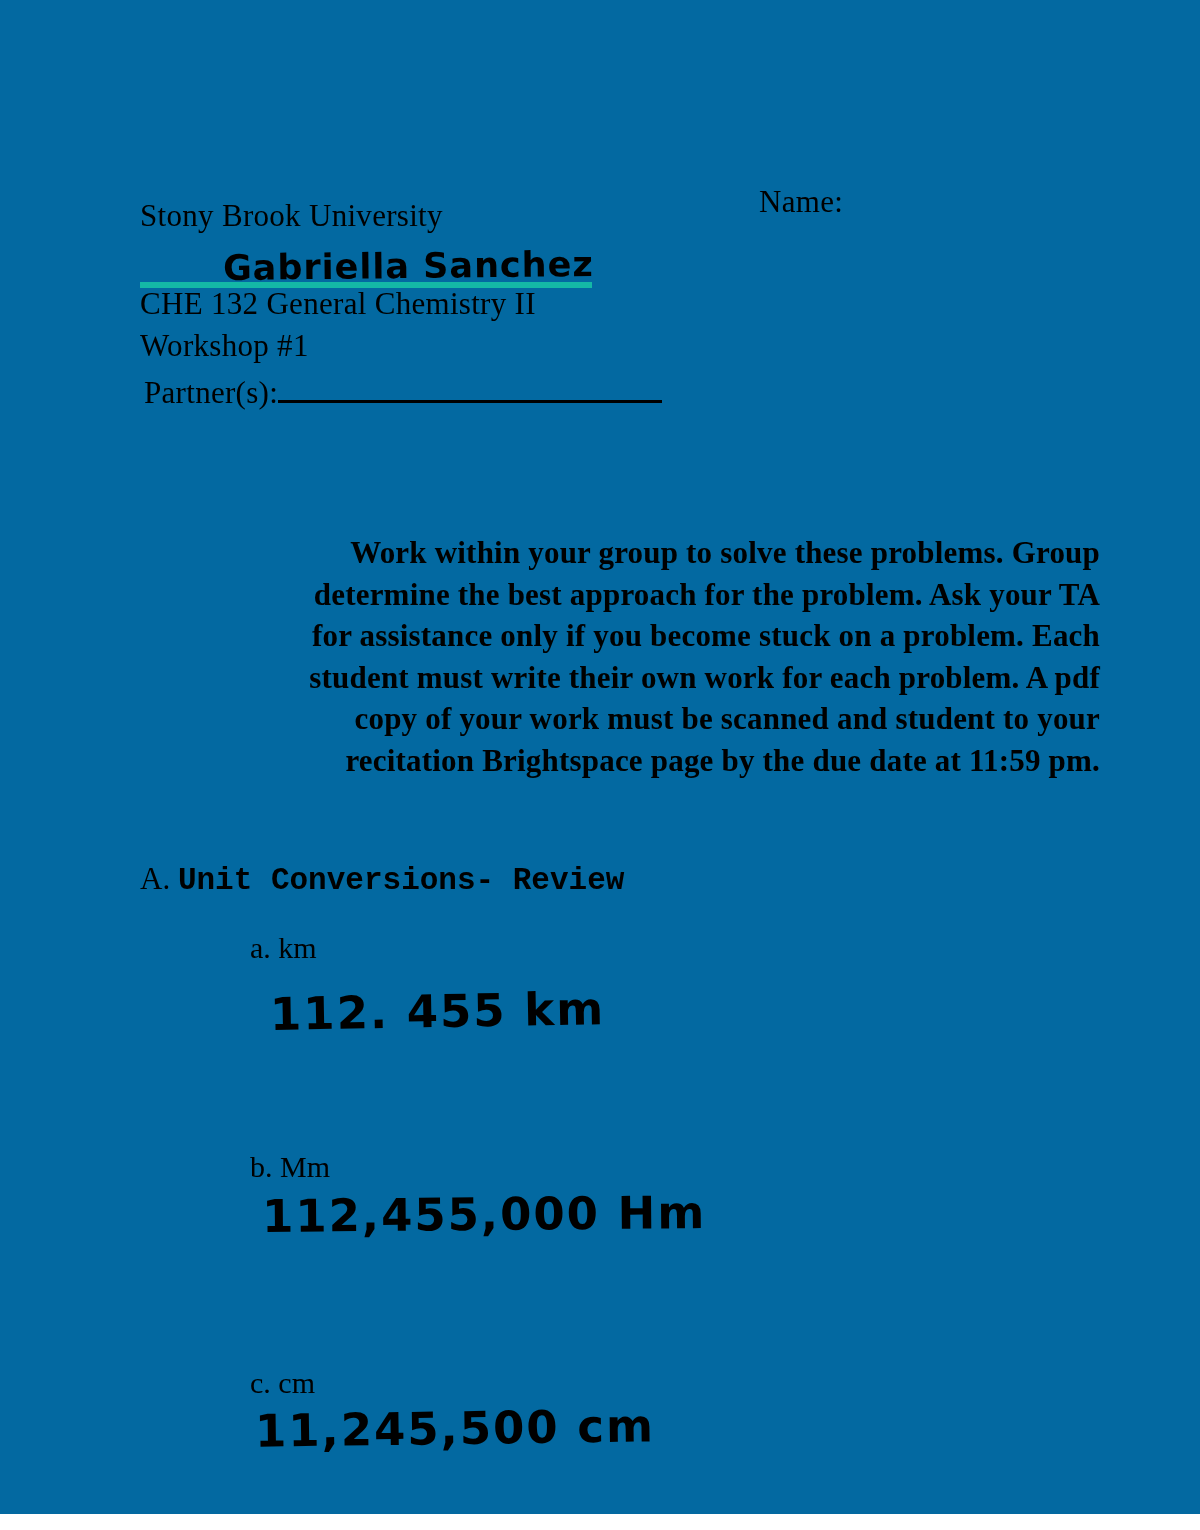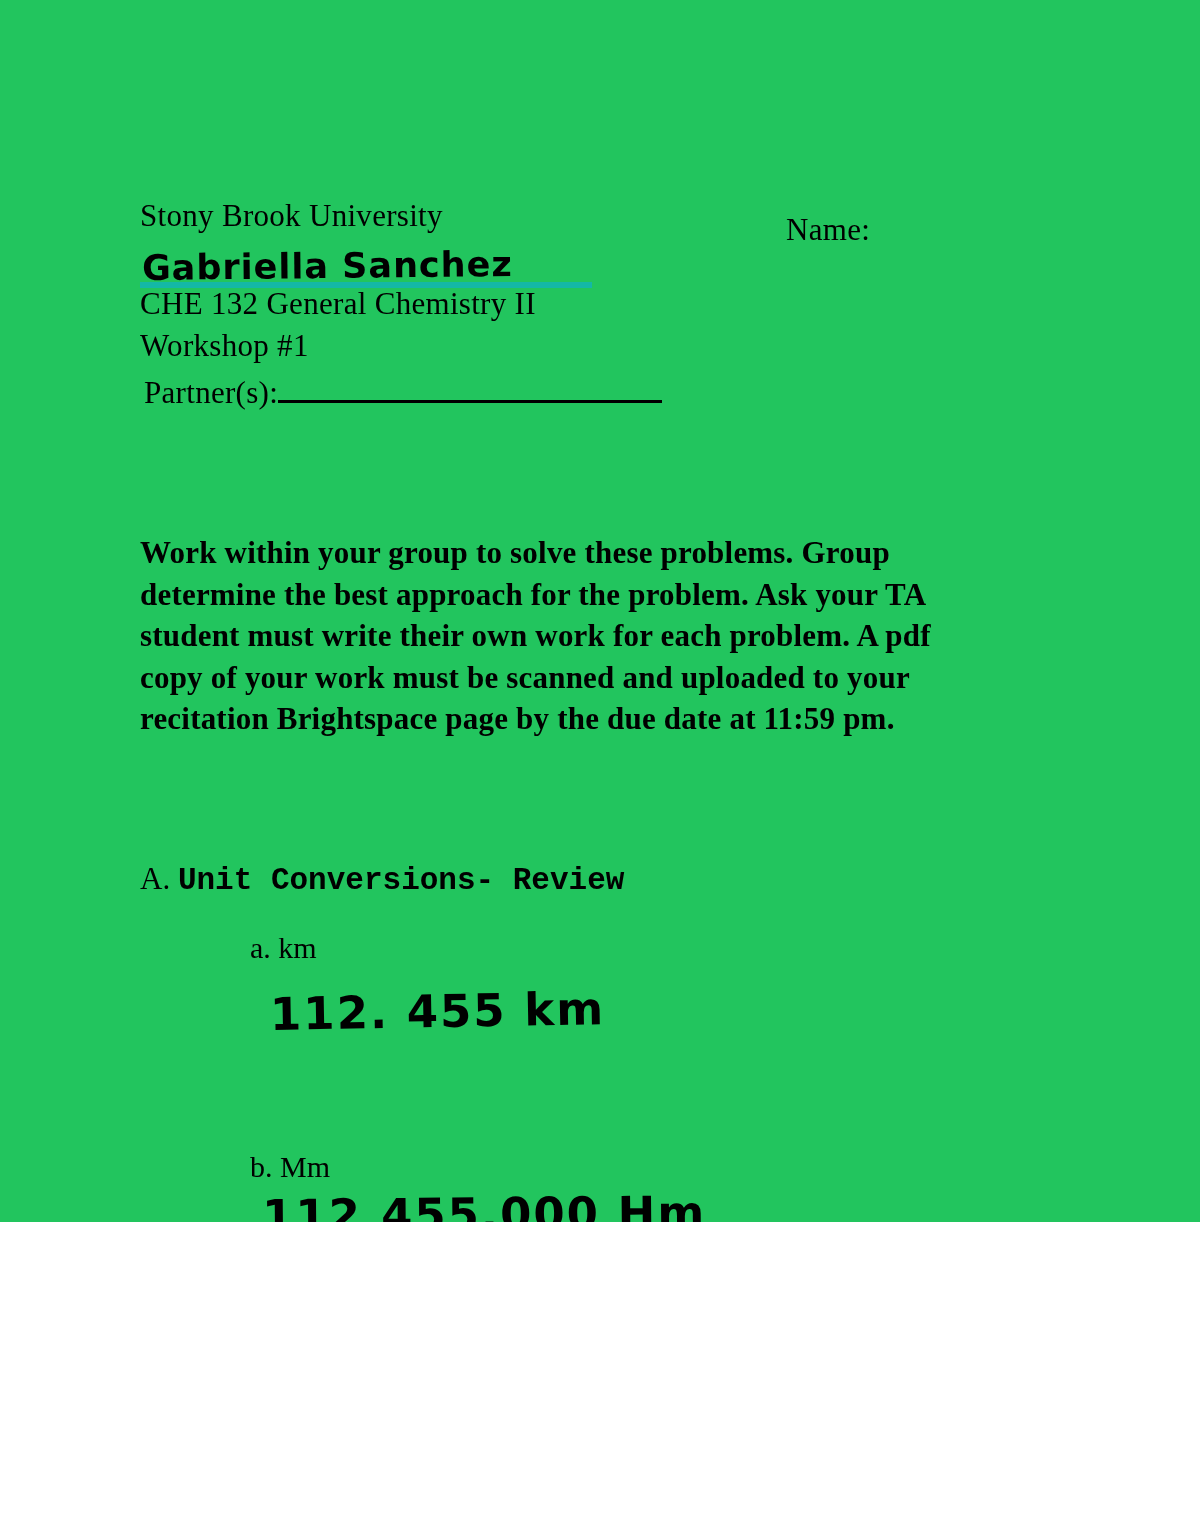--- a/index.html
+++ b/index.html
@@ -3,36 +3,37 @@
 <meta charset="utf-8">
 <style>
   html, body {
     margin: 0;
     padding: 0;
     background: #ffffff;
   }
   .page {
     position: relative;
     width: 1200px;
-    height: 1222px;
-    background: #22c55e;
+    height: 1514px;
+    background: #0369a1;
     color: #000000;
     font-family: "Liberation Serif", "DejaVu Serif", serif;
     overflow: hidden;
+    text-align: right;
   }
   .typed {
     font-size: 31px;
     letter-spacing: 0.3px;
     white-space: nowrap;
   }
   .abs { position: absolute; }
 
   
   .university   { left: 140px; top: 198px; }
-  .name-label   { left: 759px; top: 212px; margin-left: 27px; }
+  .name-label   { left: 759px; top: 184px; }
   .name-line {
     left: 140px; top: 238px;
     width: 452px; height: 44px;
     border-bottom: 6px solid #14b8a6;
   }
   .name-hw {
     display: inline-block;
     font-family: "DejaVu Sans", sans-serif;
     font-weight: 700;
     font-size: 35px;
@@ -101,22 +102,23 @@
   <div class="abs typed workshop">Workshop #1</div>
 
   <div class="abs typed partners">
     <span>Partner(s):</span><span class="blank-line"></span>
   </div>
 
 
   <div class="abs instructions">
     <div class="instr-line">Work within your group to solve these problems. Group</div>
     <div class="instr-line">determine the best approach for the problem. Ask your TA</div>
+    <div class="instr-line">for assistance only if you become stuck on a problem. Each</div>
     <div class="instr-line">student must write their own work for each problem. A pdf</div>
-    <div class="instr-line">copy of your work must be scanned and uploaded to your</div>
+    <div class="instr-line">copy of your work must be scanned and student to your</div>
     <div class="instr-line">recitation Brightspace page by the due date at 11:59 pm.</div>
   </div>
 
   <div class="abs section-heading">
     <span>A.</span>
     <span class="bold">Unit Conversions- Review</span>
   </div>
 
 
   <div class="abs part-label part-a-label">

